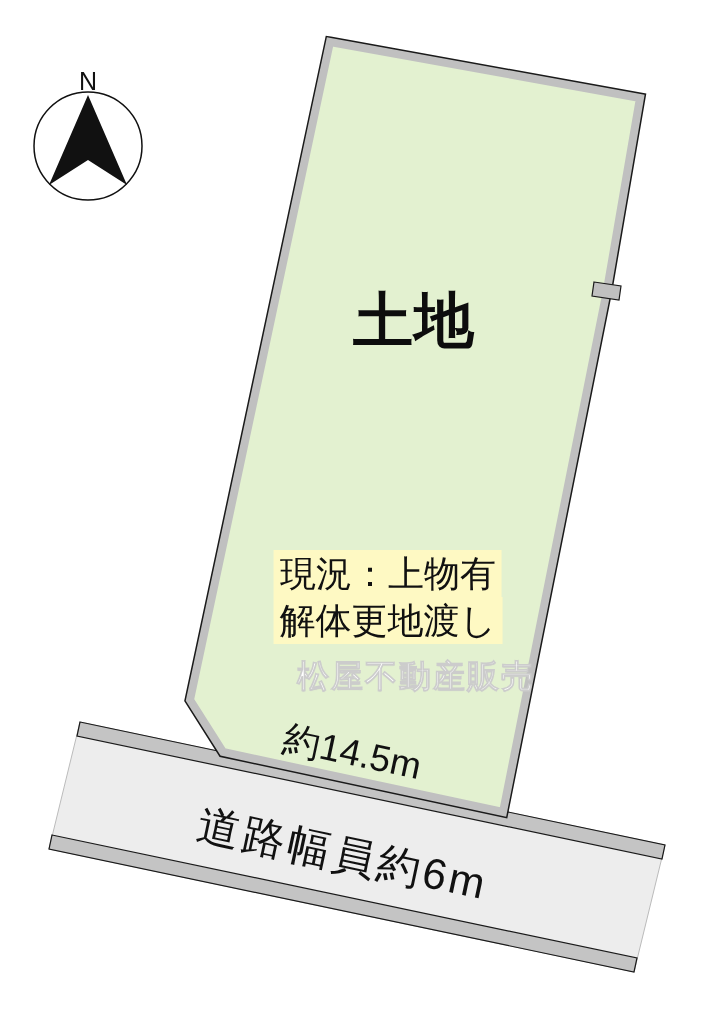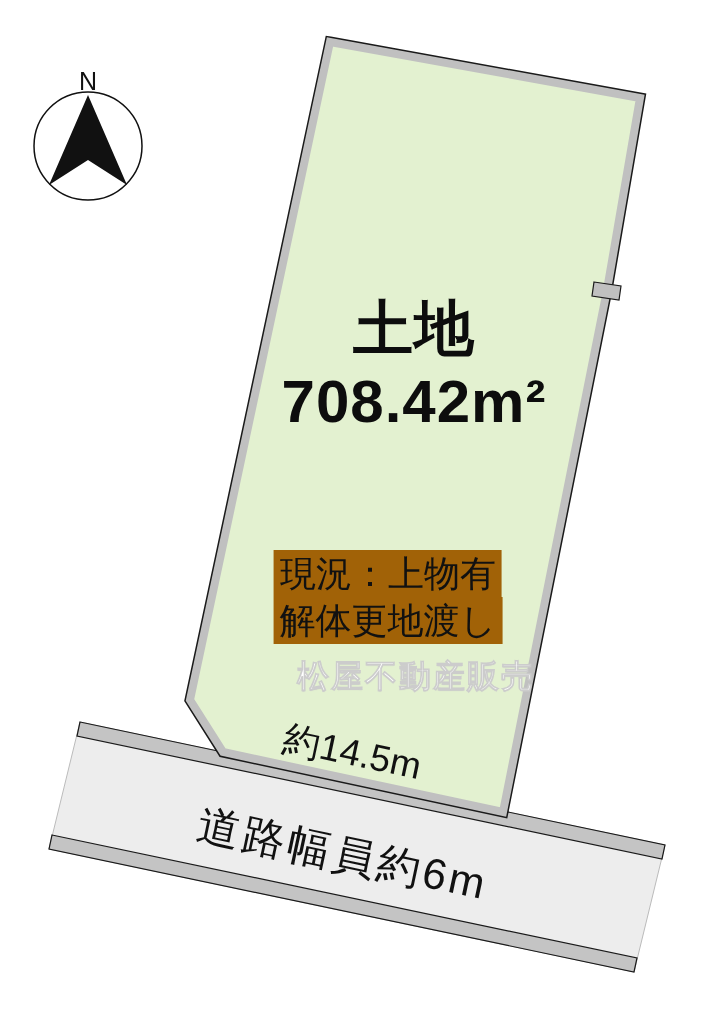--- a/index.html
+++ b/index.html
@@ -17,21 +17,21 @@
   }
   #plan-svg {
     position: absolute;
     left: 0;
     top: 0;
   }
   .abs { position: absolute; white-space: nowrap; }
 
   .title-block {
     left: 414px;
-    top: 292px;
+    top: 284px;
     transform: translateX(-50%);
     text-align: center;
     font-weight: bold;
     font-size: 60px;
     line-height: 73px;
     color: #0d0d0d;
     letter-spacing: 1px;
   }
 
   .status-block {
@@ -39,21 +39,21 @@
     top: 550px;
     transform: translateX(-50%);
     display: flex;
     flex-direction: column;
     align-items: center;
     font-size: 36px;
     line-height: 47px;
     color: #111111;
   }
   .status-line {
-    background: #a16207;
+    background: #fef9c3;
     padding: 0 6px;
     text-align: right;
   }
 
   .watermark {
     left: 416px;
     top: 655px;
     transform: translateX(-50%);
     font-size: 32px;
     letter-spacing: 2px;
@@ -109,21 +109,20 @@
 
     <g>
       <circle cx="88" cy="146" r="54" fill="#ffffff" stroke="#111111" stroke-width="1.5"></circle>
       <path d="M88,95 L127,185 L88,160 L49,185 Z" fill="#111111"></path>
       <text x="88" y="90" class="compass-n">N</text>
     </g>
   </svg>
 
   <div class="abs title-block">
     <div>土地</div>
-    <div>708.42m²</div>
   </div>
 
   <div class="abs status-block">
     <div class="status-line">現況：上物有</div>
     <div class="status-line">解体更地渡し</div>
   </div>
 
   <div class="abs watermark">松屋不動産販売</div>
 
   <div class="abs frontage-label">約14.5m</div>

